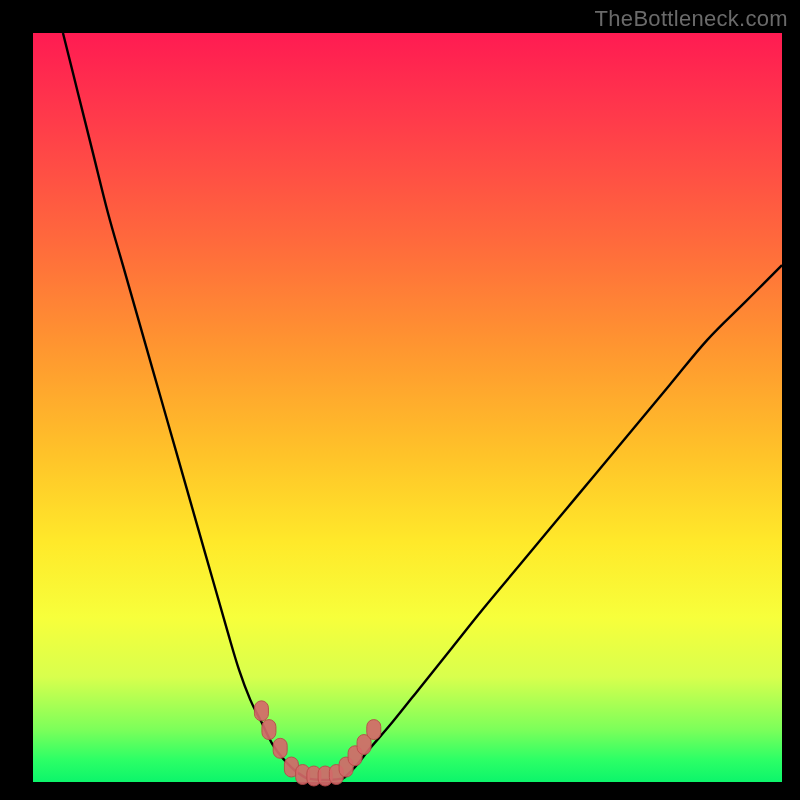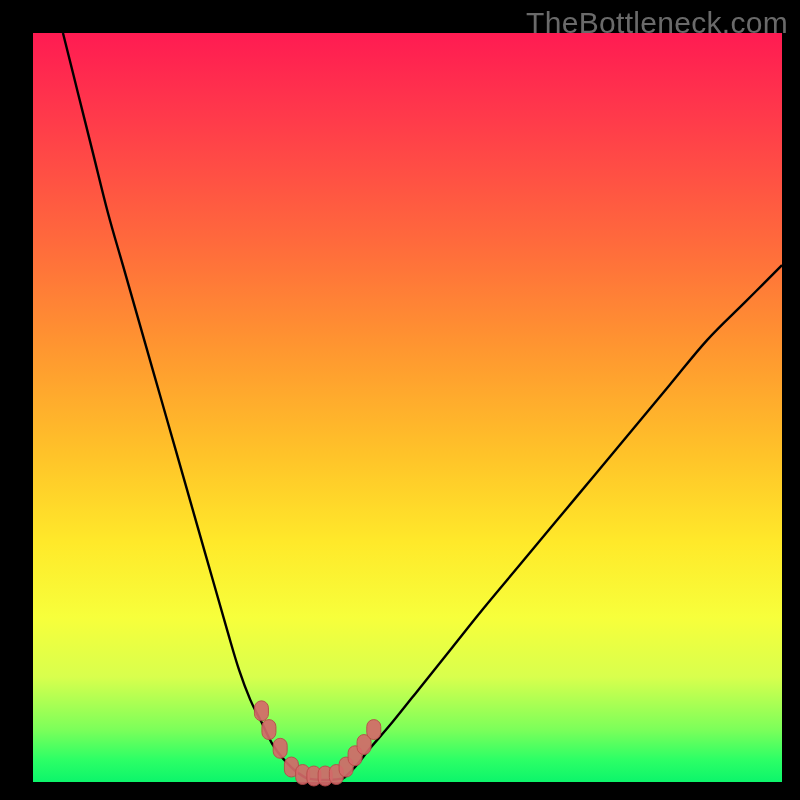--- a/index.html
+++ b/index.html
@@ -38,21 +38,21 @@
       #7cff5a 93%,
       #2dff66 97%,
       #0cf56b 100%
     );
   }
   .watermark {
     position: absolute;
     top: 6px;
     right: 12px;
     color: #6a6a6a;
-    font-size: 30px;
+    font-size: 22px;
     font-weight: 500;
     letter-spacing: 0.3px;
   }
   svg.curves {
     position: absolute;
     left: 0;
     top: 0;
     width: 749px;
     height: 749px;
     overflow: visible;

